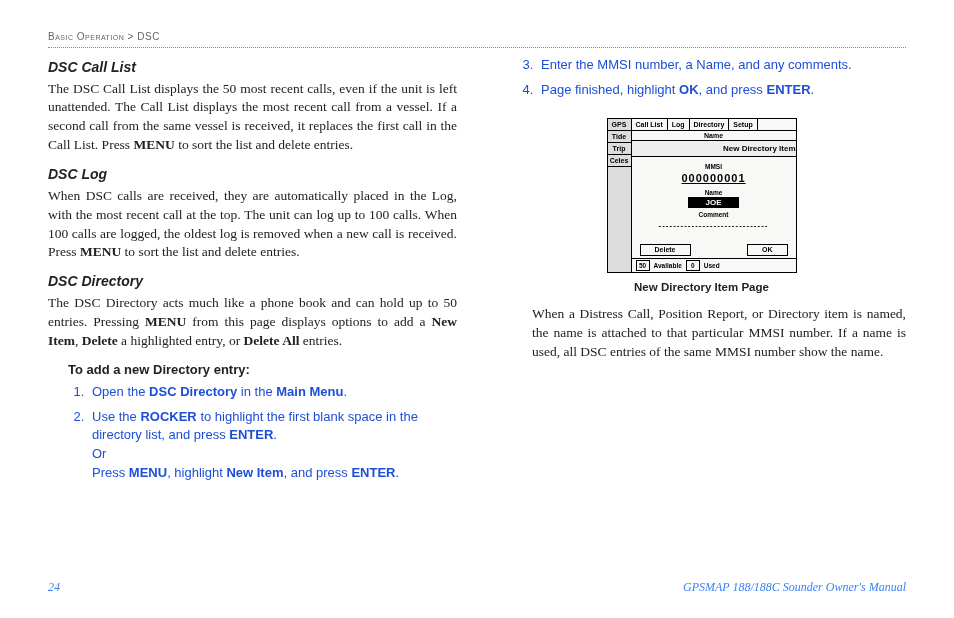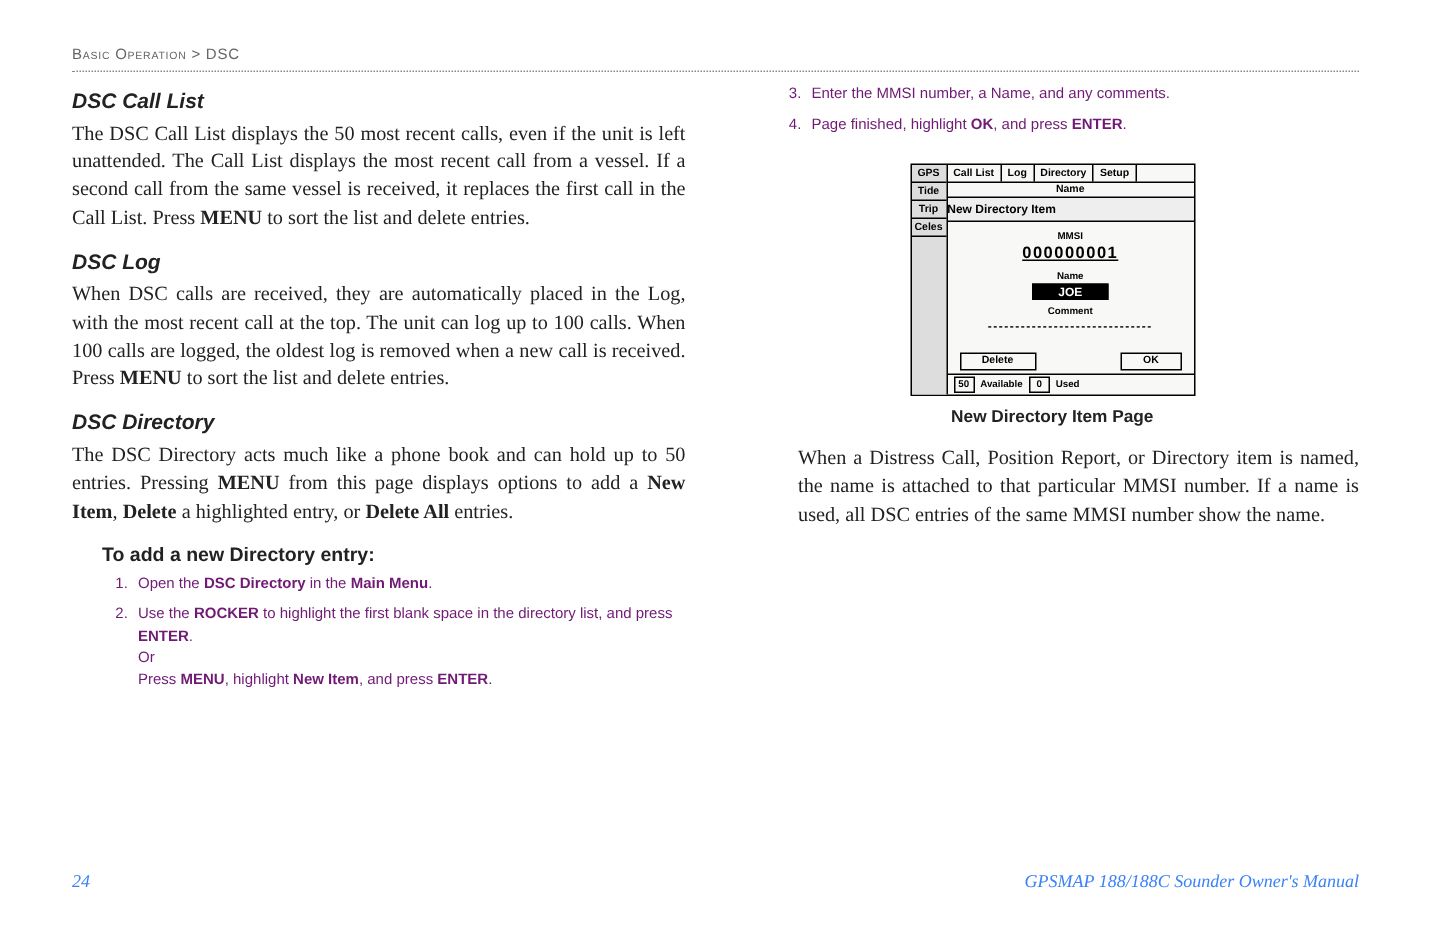--- a/index.html
+++ b/index.html
@@ -41,22 +41,22 @@
   .subhead {
     font-weight: bold;
     font-family: Arial, sans-serif;
     font-size: 13px;
     margin: 10px 0 4px 20px;
   }
   ol {
     list-style: decimal;
     margin-left: 40px;
     font-family: Arial, sans-serif;
-    font-size: 10px;
-    color: #701a75;
+    font-size: 13px;
+    color: #1d4ed8;
   }
   ol li { margin-bottom: 6px; padding-left: 4px; line-height: 1.45; }
   ol.right-continue {
     margin-left: 40px;
   }
   .b { font-weight: bold; }
   .figure {
     text-align: center;
     margin: 18px auto 8px auto;
   }
@@ -101,21 +101,21 @@
     font-weight: bold;
   }
   .lcd-tabs span { padding: 1px 4px; border-right:1px solid #000; }
   .lcd-subtabs {
     height: 10px;
     border-bottom: 1px solid #000;
     padding: 0 3px;
     font-weight: bold;
   }
   .lcd-title {
-    text-align: left;
+    text-align: right;
     font-weight: bold;
     font-size: 8px;
     padding: 2px 0;
     border-bottom: 1px solid #000;
     background: #eee;
   }
   .lcd-body { flex:1; padding: 3px 4px; font-weight: bold; }
   .lcd-body .lbl { font-size: 6.5px; margin-top: 2px; }
   .lcd-body .mmsi { font-size: 11px; letter-spacing: 1px; text-decoration: underline; }
   .lcd-body .namebox { display:inline-block; border:1px solid #000; background:#000; color:#fff; padding:0 16px; font-size:8px; line-height:9px;}

